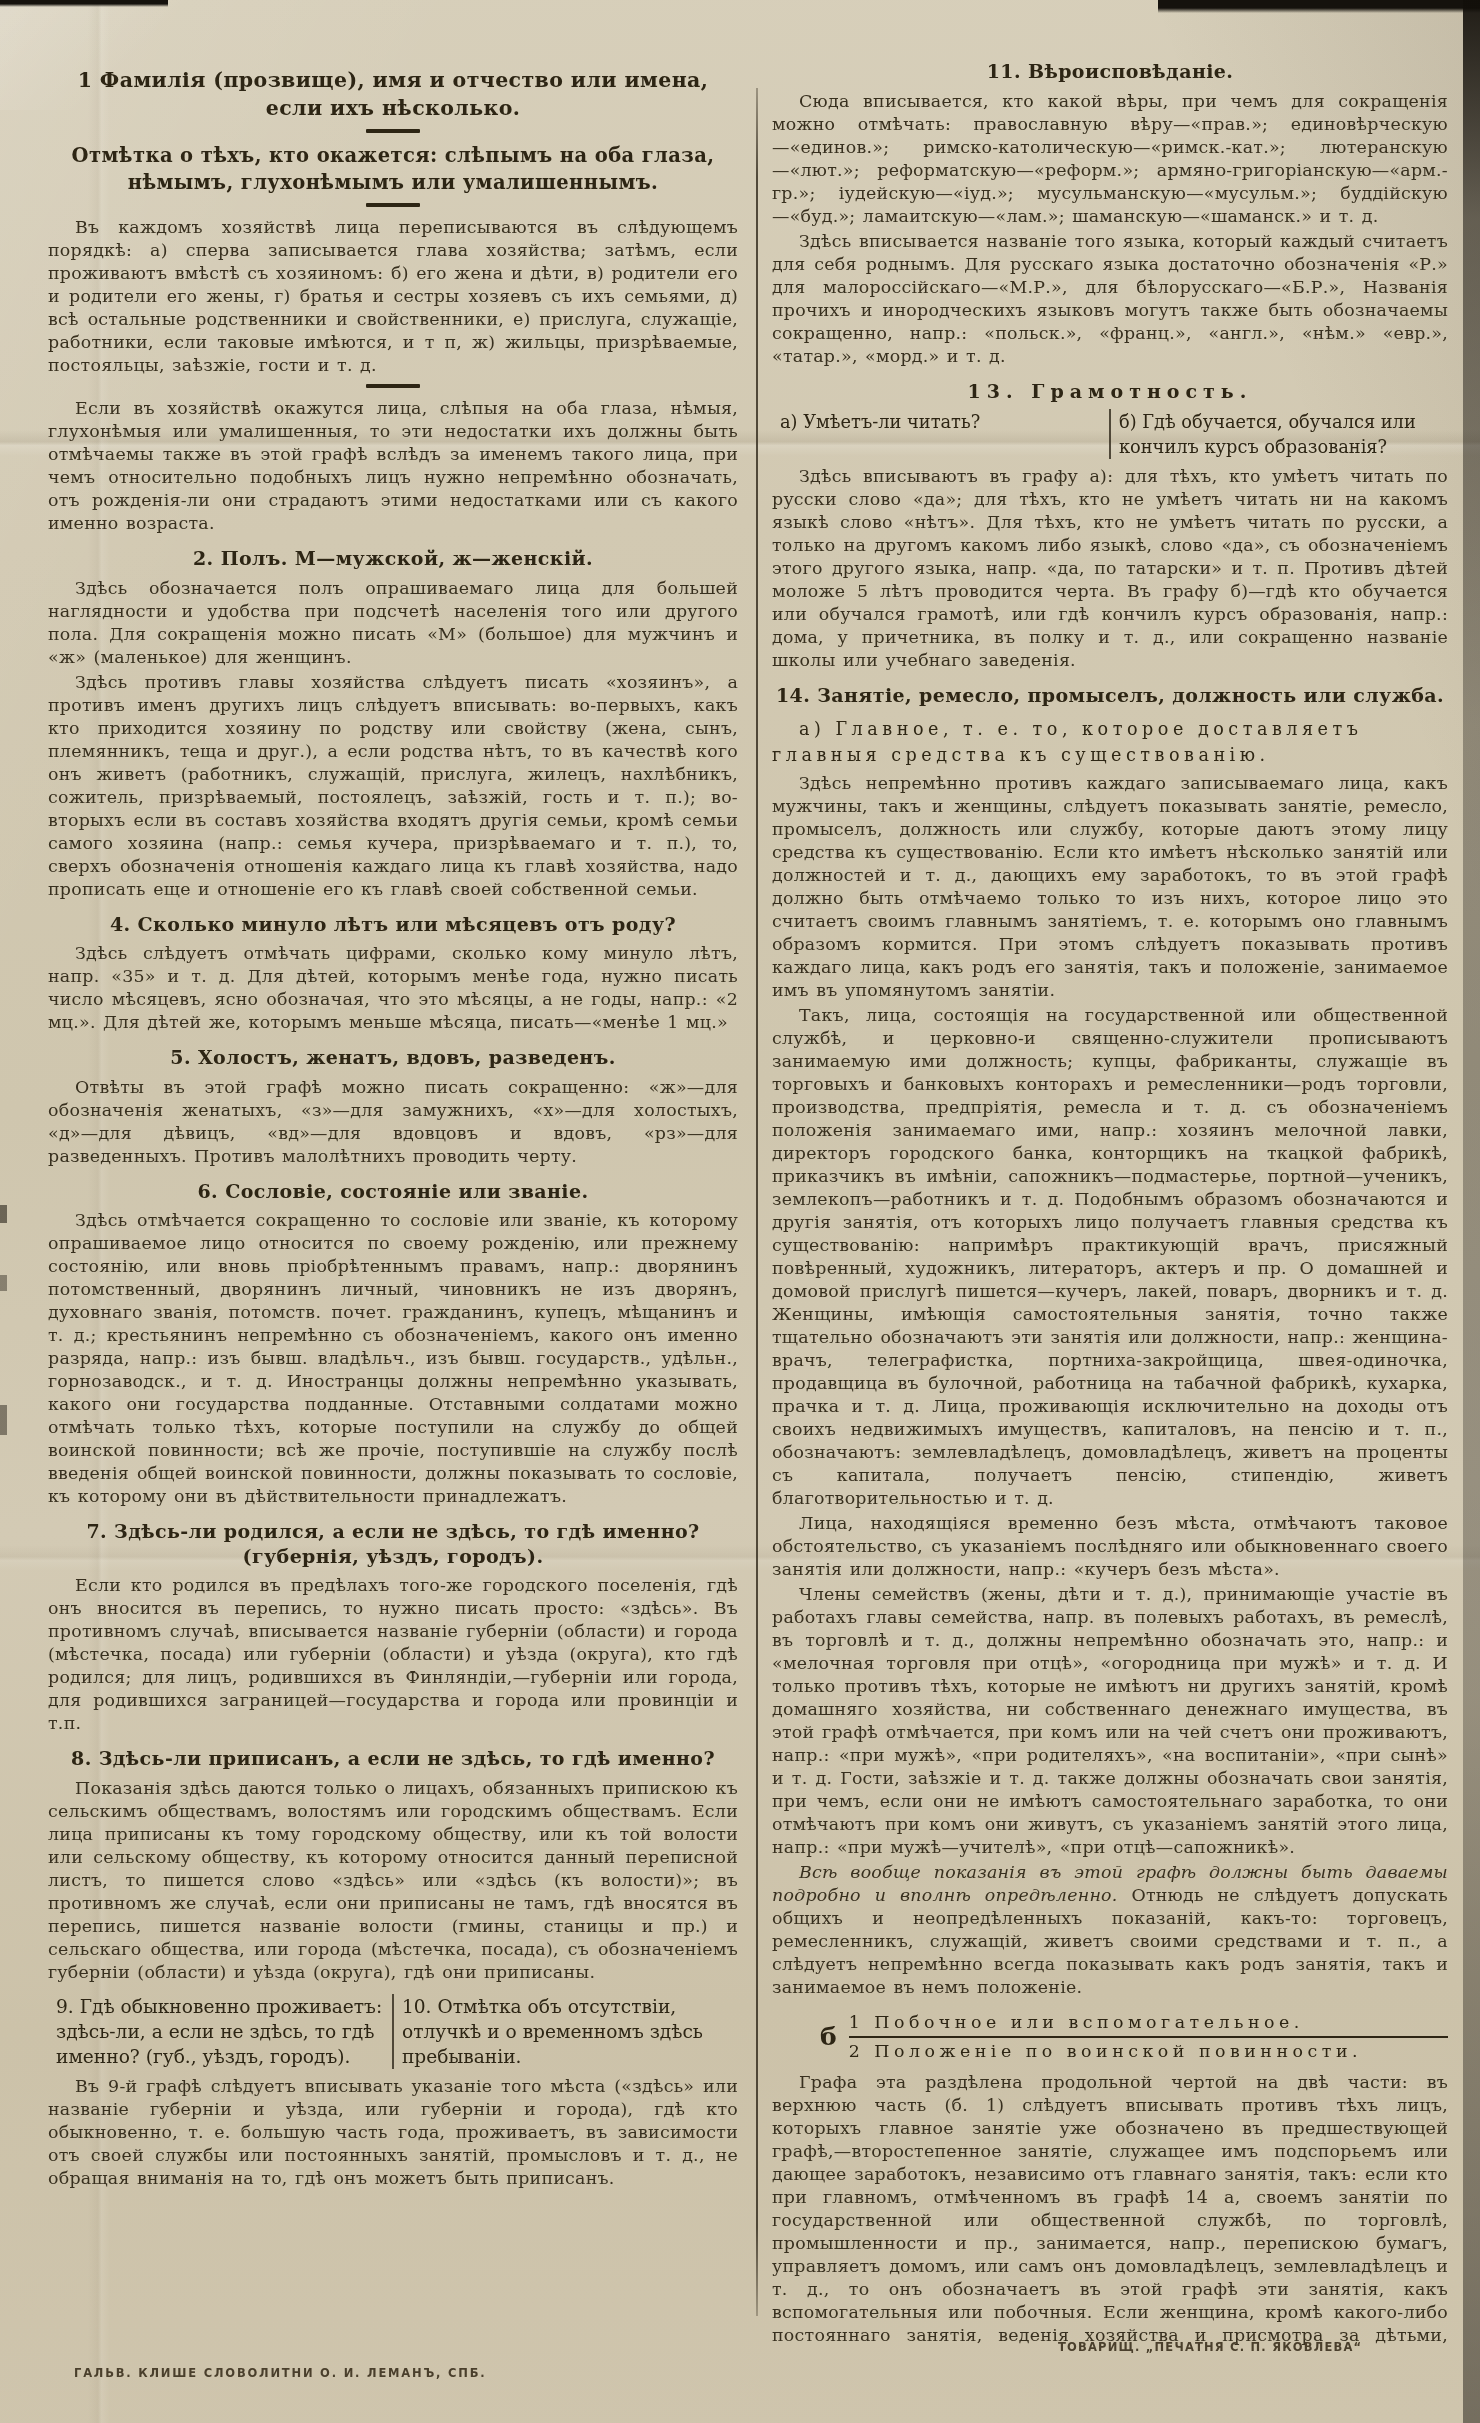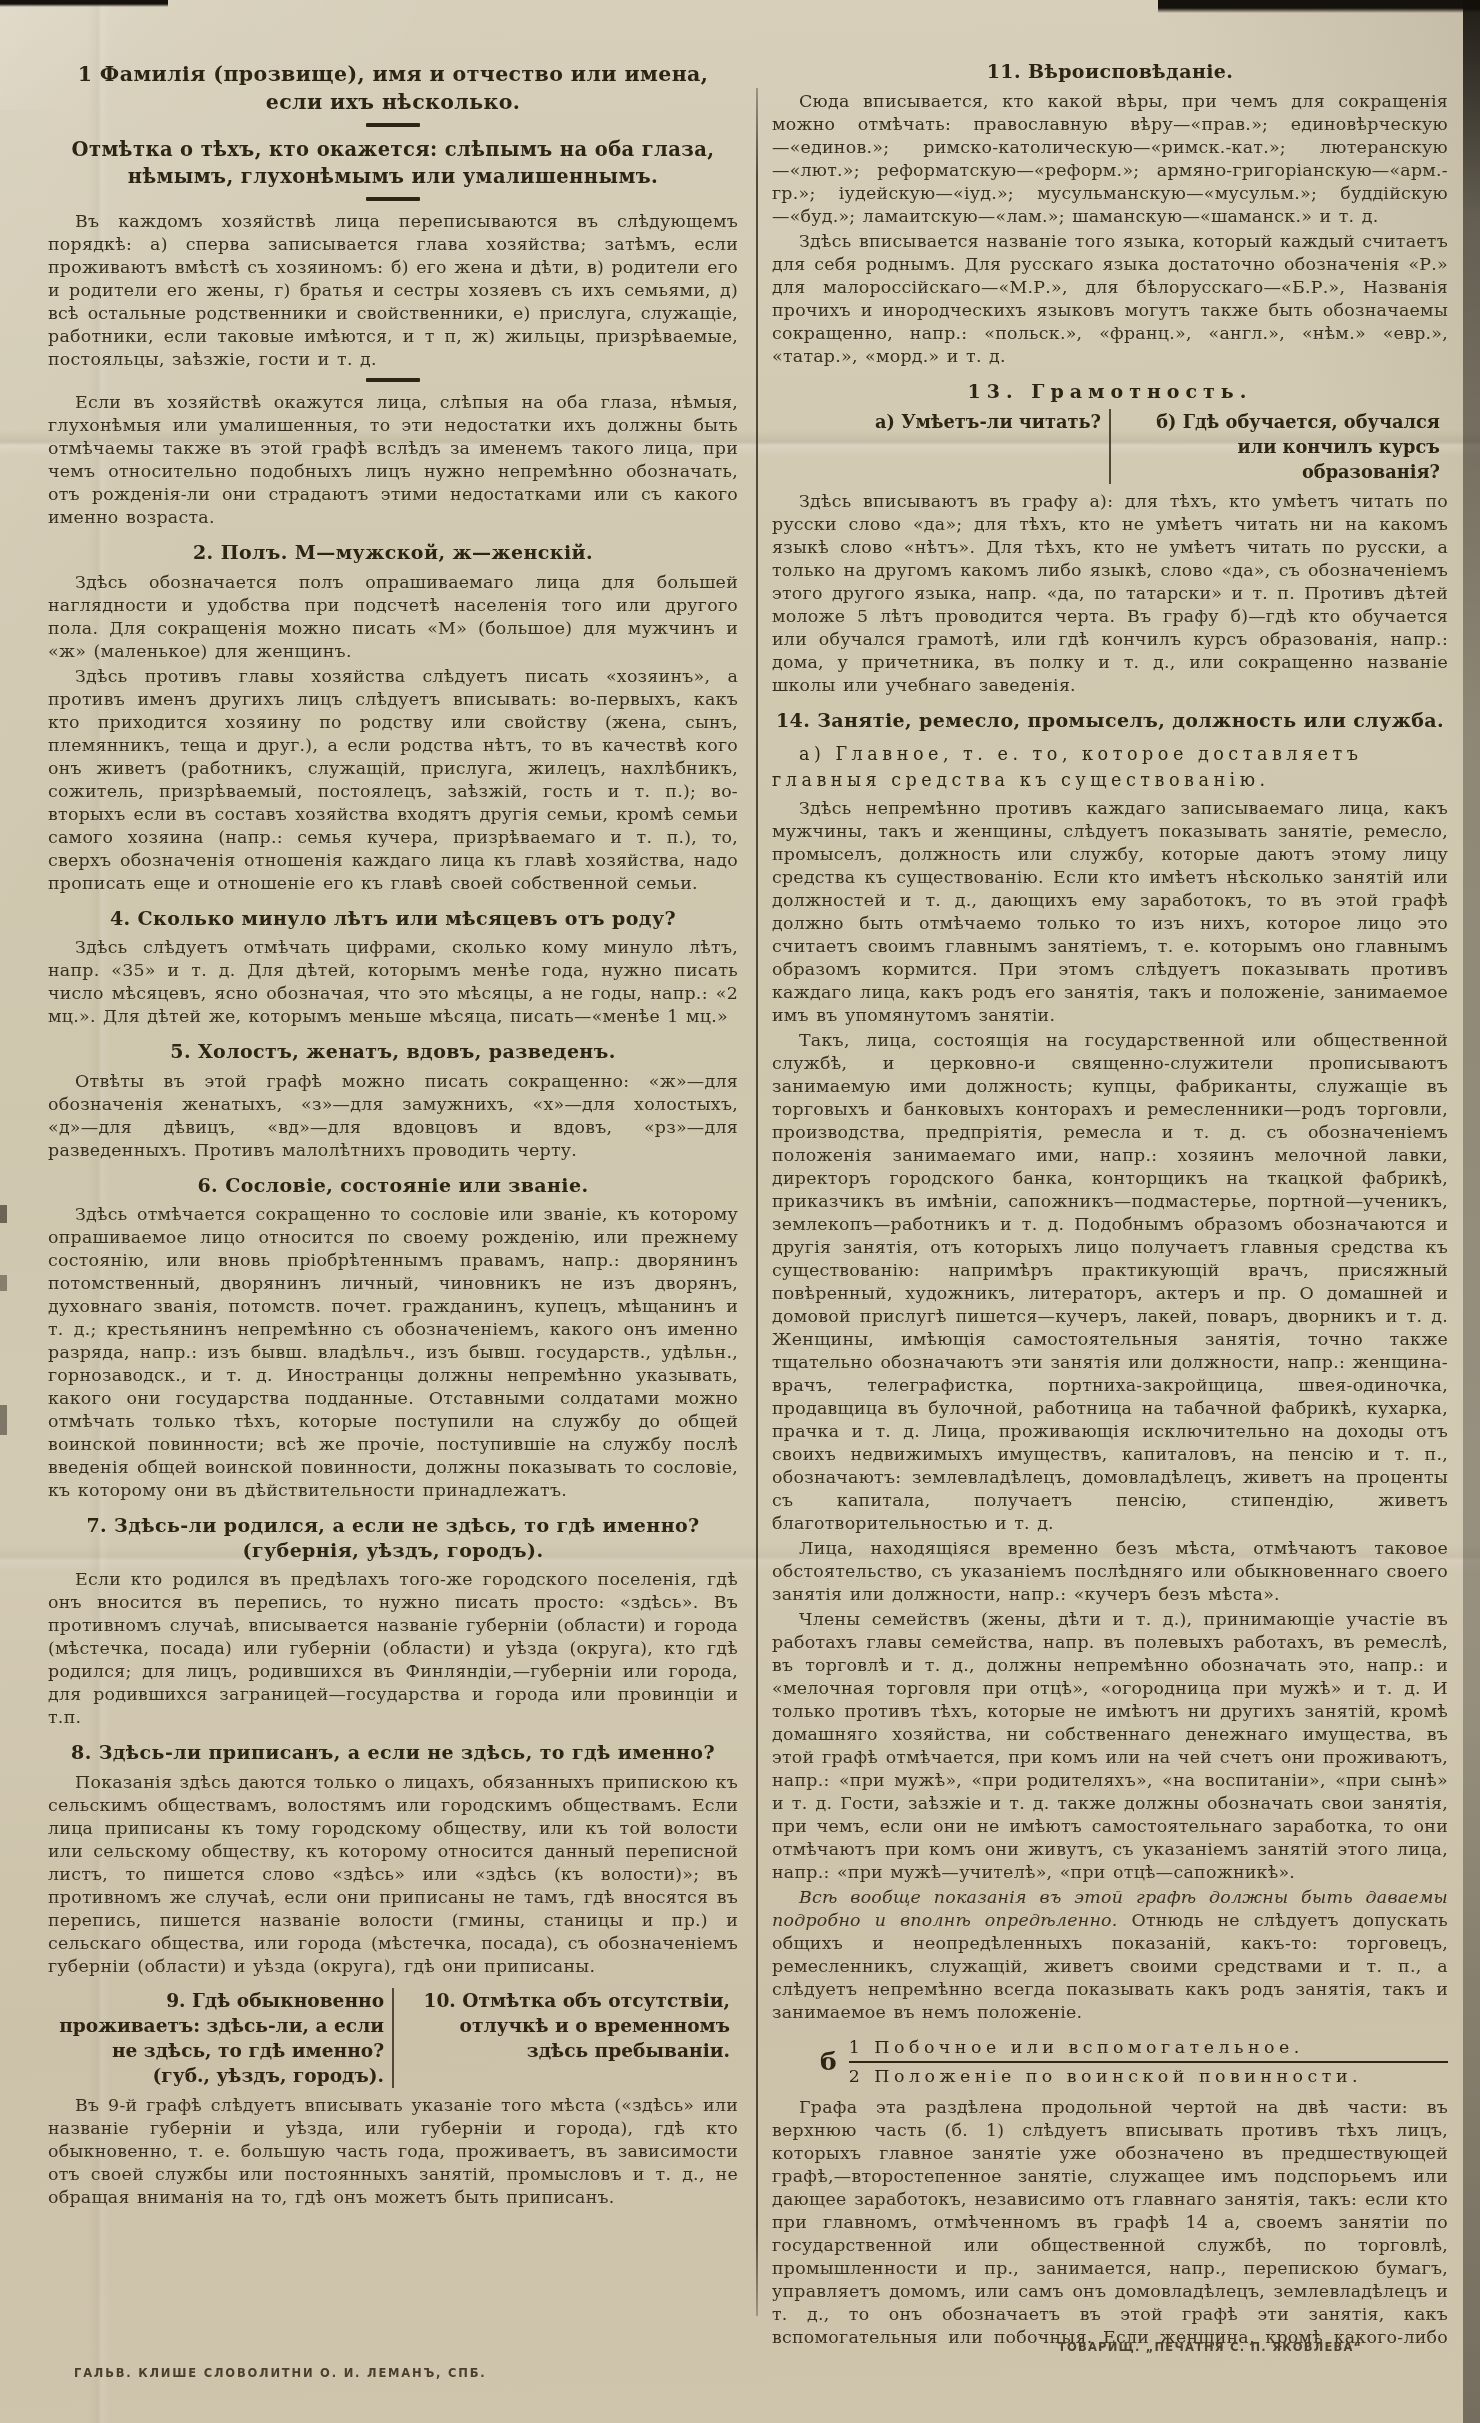--- a/index.html
+++ b/index.html
@@ -29,27 +29,27 @@
   .col{position:absolute;overflow:hidden;text-align:justify;}
   .col-left{left:48px;top:54px;width:690px;height:2296px;}
   .col-right{left:772px;top:48px;width:676px;height:2300px;}
   .col-divider{position:absolute;left:756px;top:88px;width:2px;height:2228px;
     background:linear-gradient(180deg,rgba(48,40,26,.35),rgba(48,40,26,.8) 4%,rgba(48,40,26,.8) 96%,rgba(48,40,26,.3));}
 
   p.body{margin:0 0 2px 0;text-indent:27px;font-size:17.4px;line-height:23px;
     letter-spacing:.25px;word-spacing:1.6px;}
   .sec-h{font-weight:bold;text-align:center;font-size:19px;line-height:24.5px;
     margin:11px 0 6px 0;color:#2d2514;letter-spacing:.4px;text-indent:0;}
-  .h-main{font-size:20.5px;line-height:28px;margin:6px 18px 4px 18px;}
+  .h-main{font-size:20.5px;line-height:28px;margin:12px 18px 4px 18px;}
   .h-sub{font-size:19.5px;line-height:27px;margin:8px 10px 4px 10px;}
   .rule-center{width:54px;height:4px;background:#2d2514;margin:7px auto 9px auto;border-radius:1px;}
   .spaced{letter-spacing:6px;}
 
   .split-row{display:flex;align-items:stretch;margin:10px 0 6px 0;}
-  .split-cell{flex:1 1 50%;font-weight:bold;text-align:right;font-size:18.6px;
+  .split-cell{flex:1 1 50%;font-weight:normal;text-align:left;font-size:18.6px;
     line-height:25px;padding:0 8px;color:#2d2514;}
   .split-vdiv{width:2px;background:rgba(48,40,26,.8);}
 
   .h14a{font-size:17.6px;line-height:26px;letter-spacing:4.5px;margin:8px 0 4px 0;
     text-indent:27px;text-align:left;color:#2f2715;}
   .b-block{display:flex;align-items:center;margin:10px 0 6px 0;}
   .b-label{font-size:25px;font-weight:bold;padding:0 12px 0 48px;color:#2d2514;}
   .b-lines{flex:1;}
   .b-line{font-size:17.4px;line-height:25px;letter-spacing:4.5px;color:#2d2514;padding:1px 0;}
   .b-line.first{border-bottom:2px solid #2d2514;}

